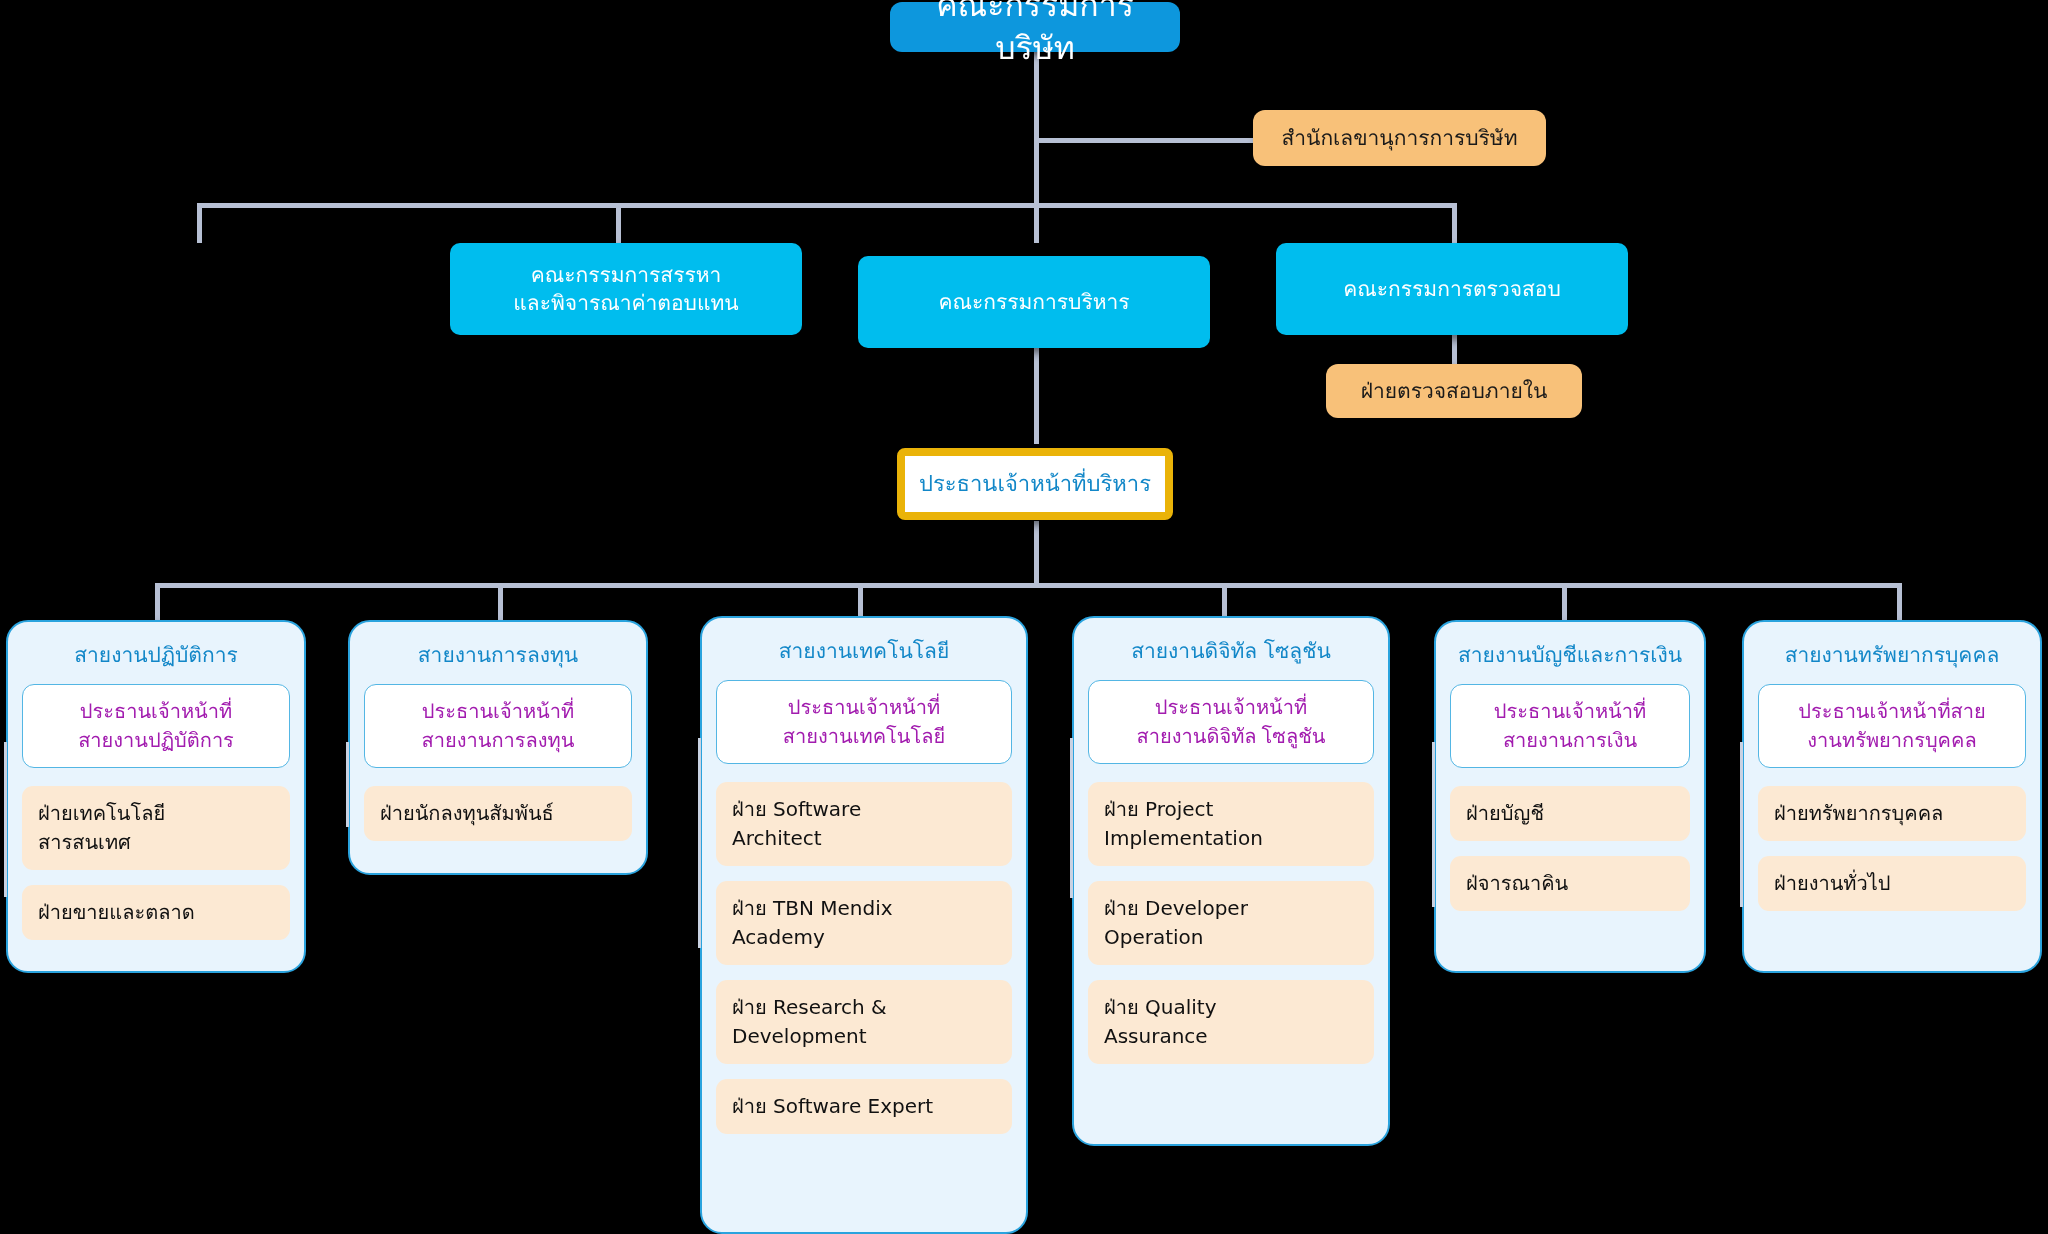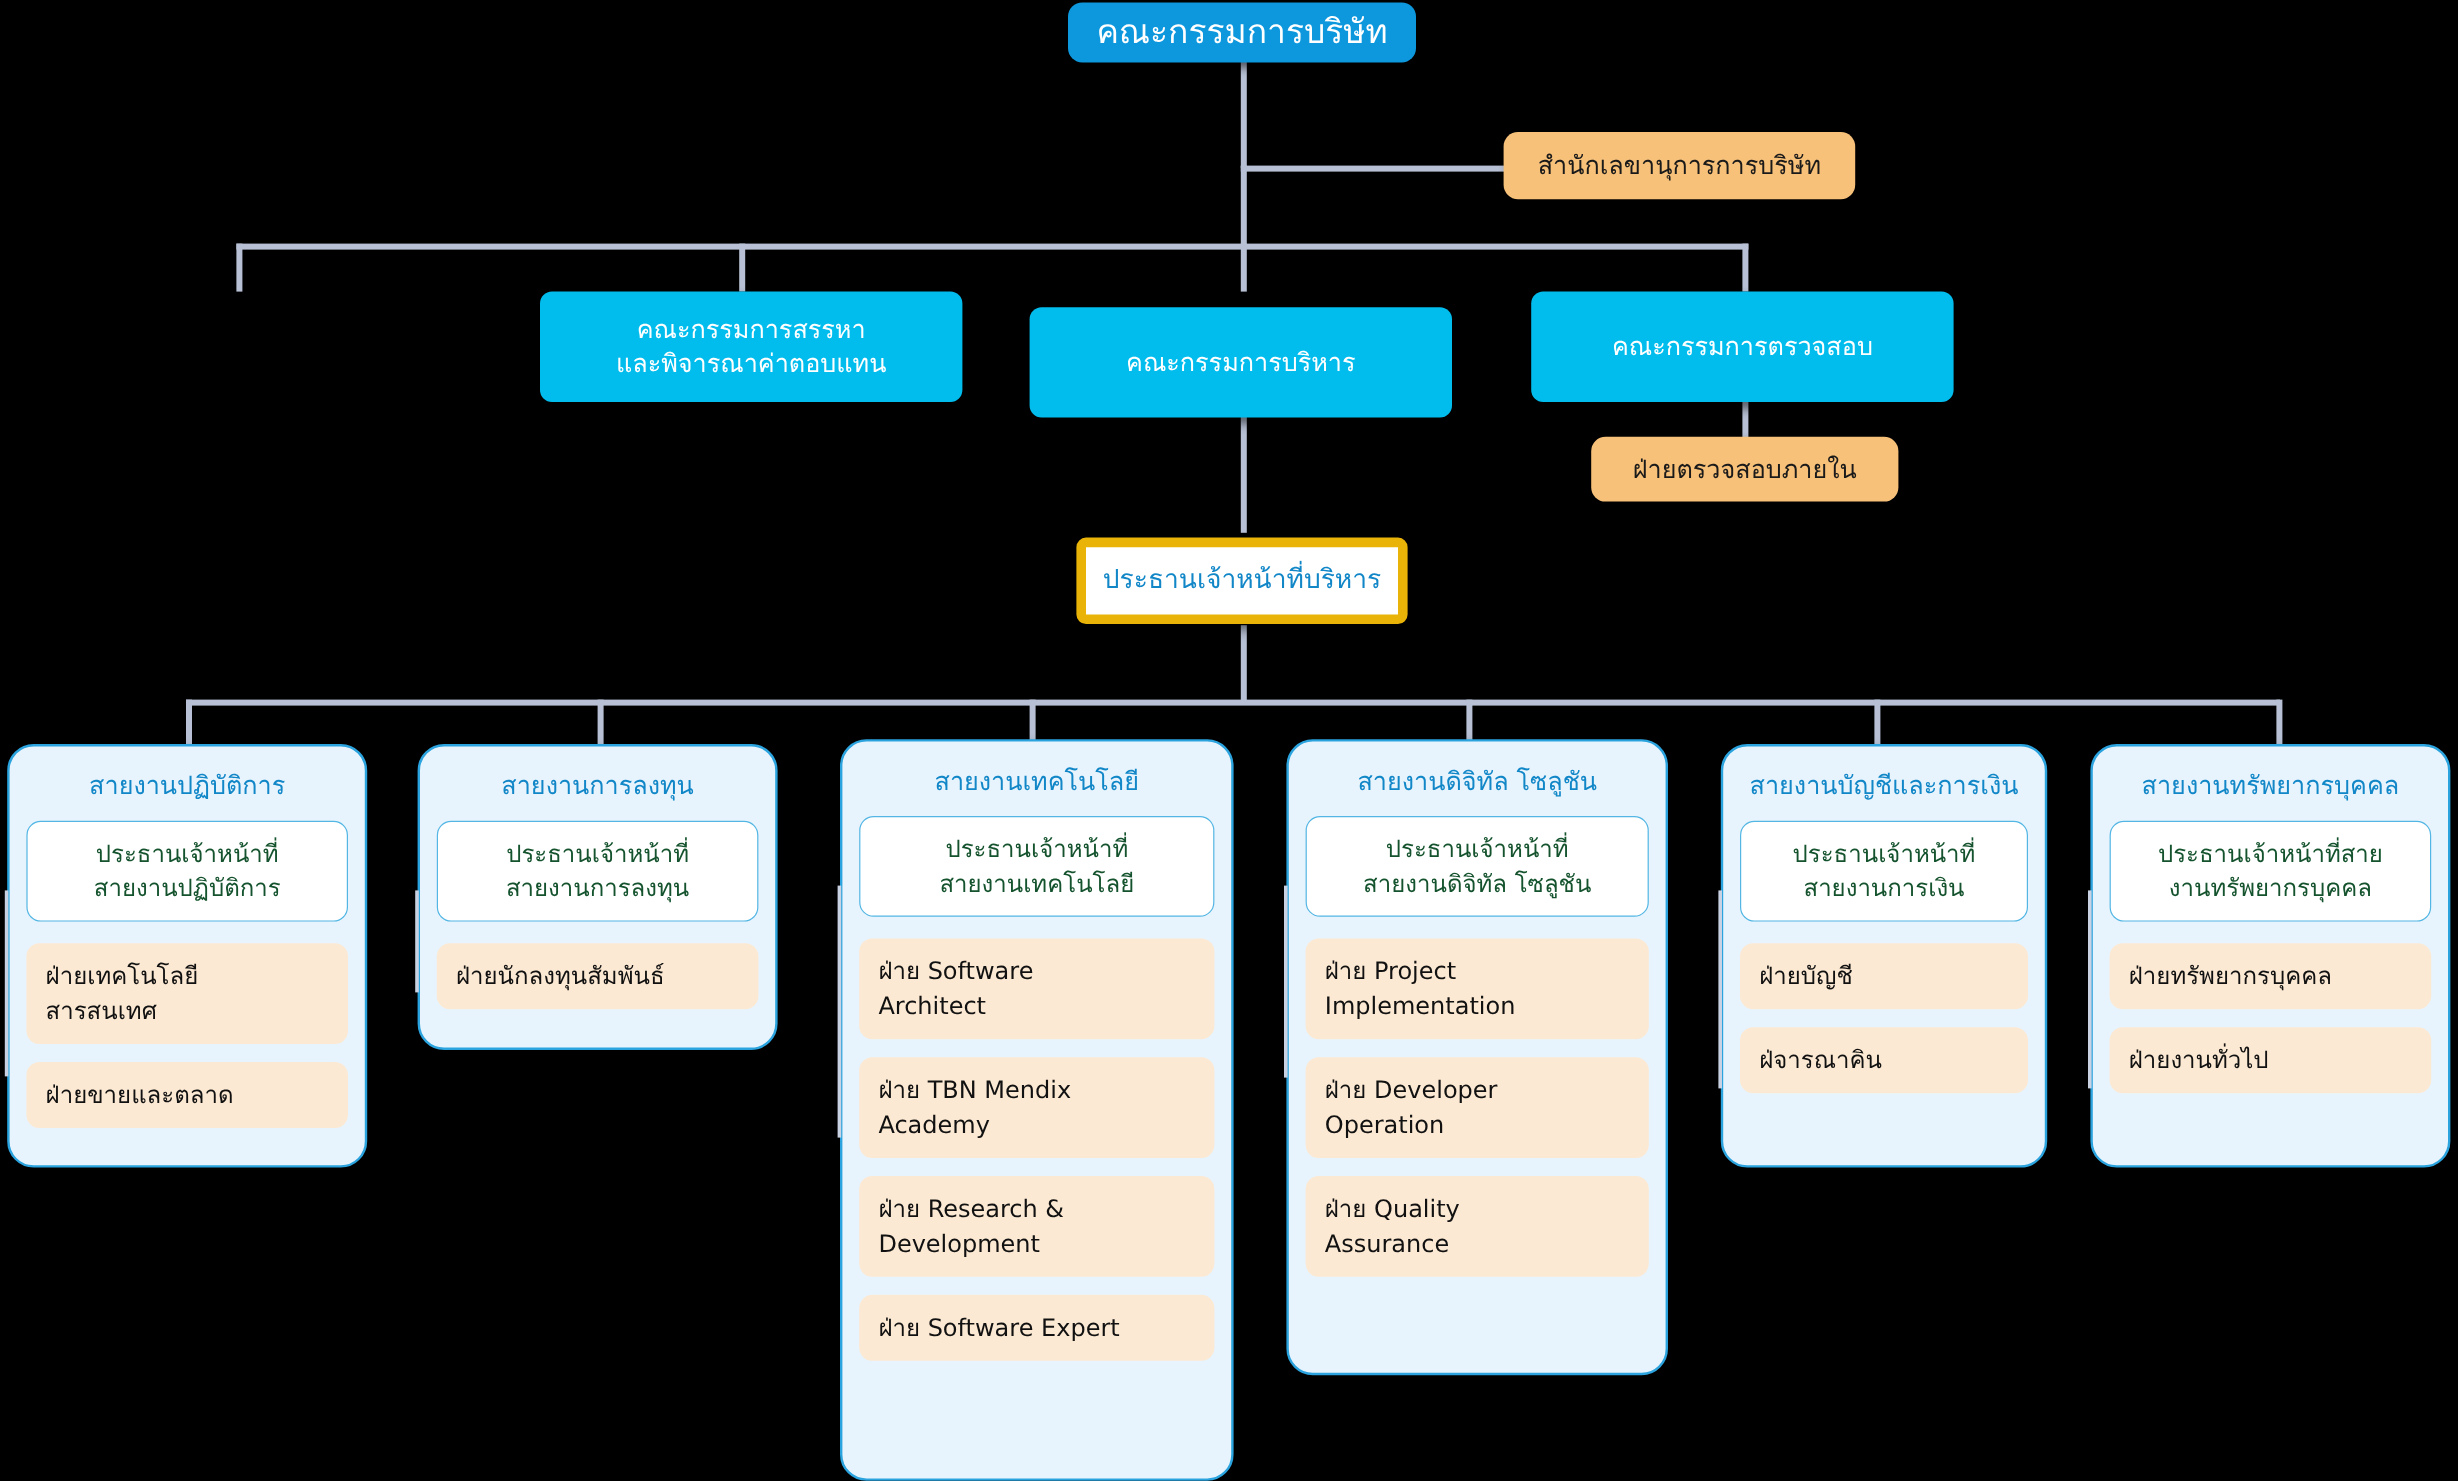--- a/index.html
+++ b/index.html
@@ -43,21 +43,21 @@
     justify-content: center;
     text-align: center;
     line-height: 1.35;
     border-radius: 10px;
     padding: 4px 10px;
   }
 
   .node-board {
     background: #0d97dd;
     color: #ffffff;
-    font-size: 28px;
+    font-size: 32px;
     border-radius: 12px;
     box-shadow: 3px 4px 7px rgba(0,0,0,0.55);
   }
   .node-committee {
     background: #00bdee;
     color: #ffffff;
     font-size: 21px;
     border-radius: 10px;
     box-shadow: 4px 5px 8px rgba(0,0,0,0.5);
   }
@@ -94,26 +94,27 @@
     color: #1287c8;
     font-size: 21px;
     text-align: center;
     margin: 6px 0 16px 0;
     line-height: 1.25;
   }
   .chief-box {
     background: #ffffff;
     border: 1.5px solid #53b6e4;
     border-radius: 12px;
-    color: #14532d;
+    color: #a21caf;
     font-size: 20px;
     text-align: center;
     line-height: 1.45;
     padding: 12px 8px;
     margin-bottom: 18px;
+    font-family: Liberation Serif, serif;
   }
   .dept-box {
     background: #fce9d3;
     border-radius: 11px;
     color: #111111;
     font-size: 20px;
     line-height: 1.45;
     padding: 13px 16px;
     margin-bottom: 15px;
     text-align: left;

